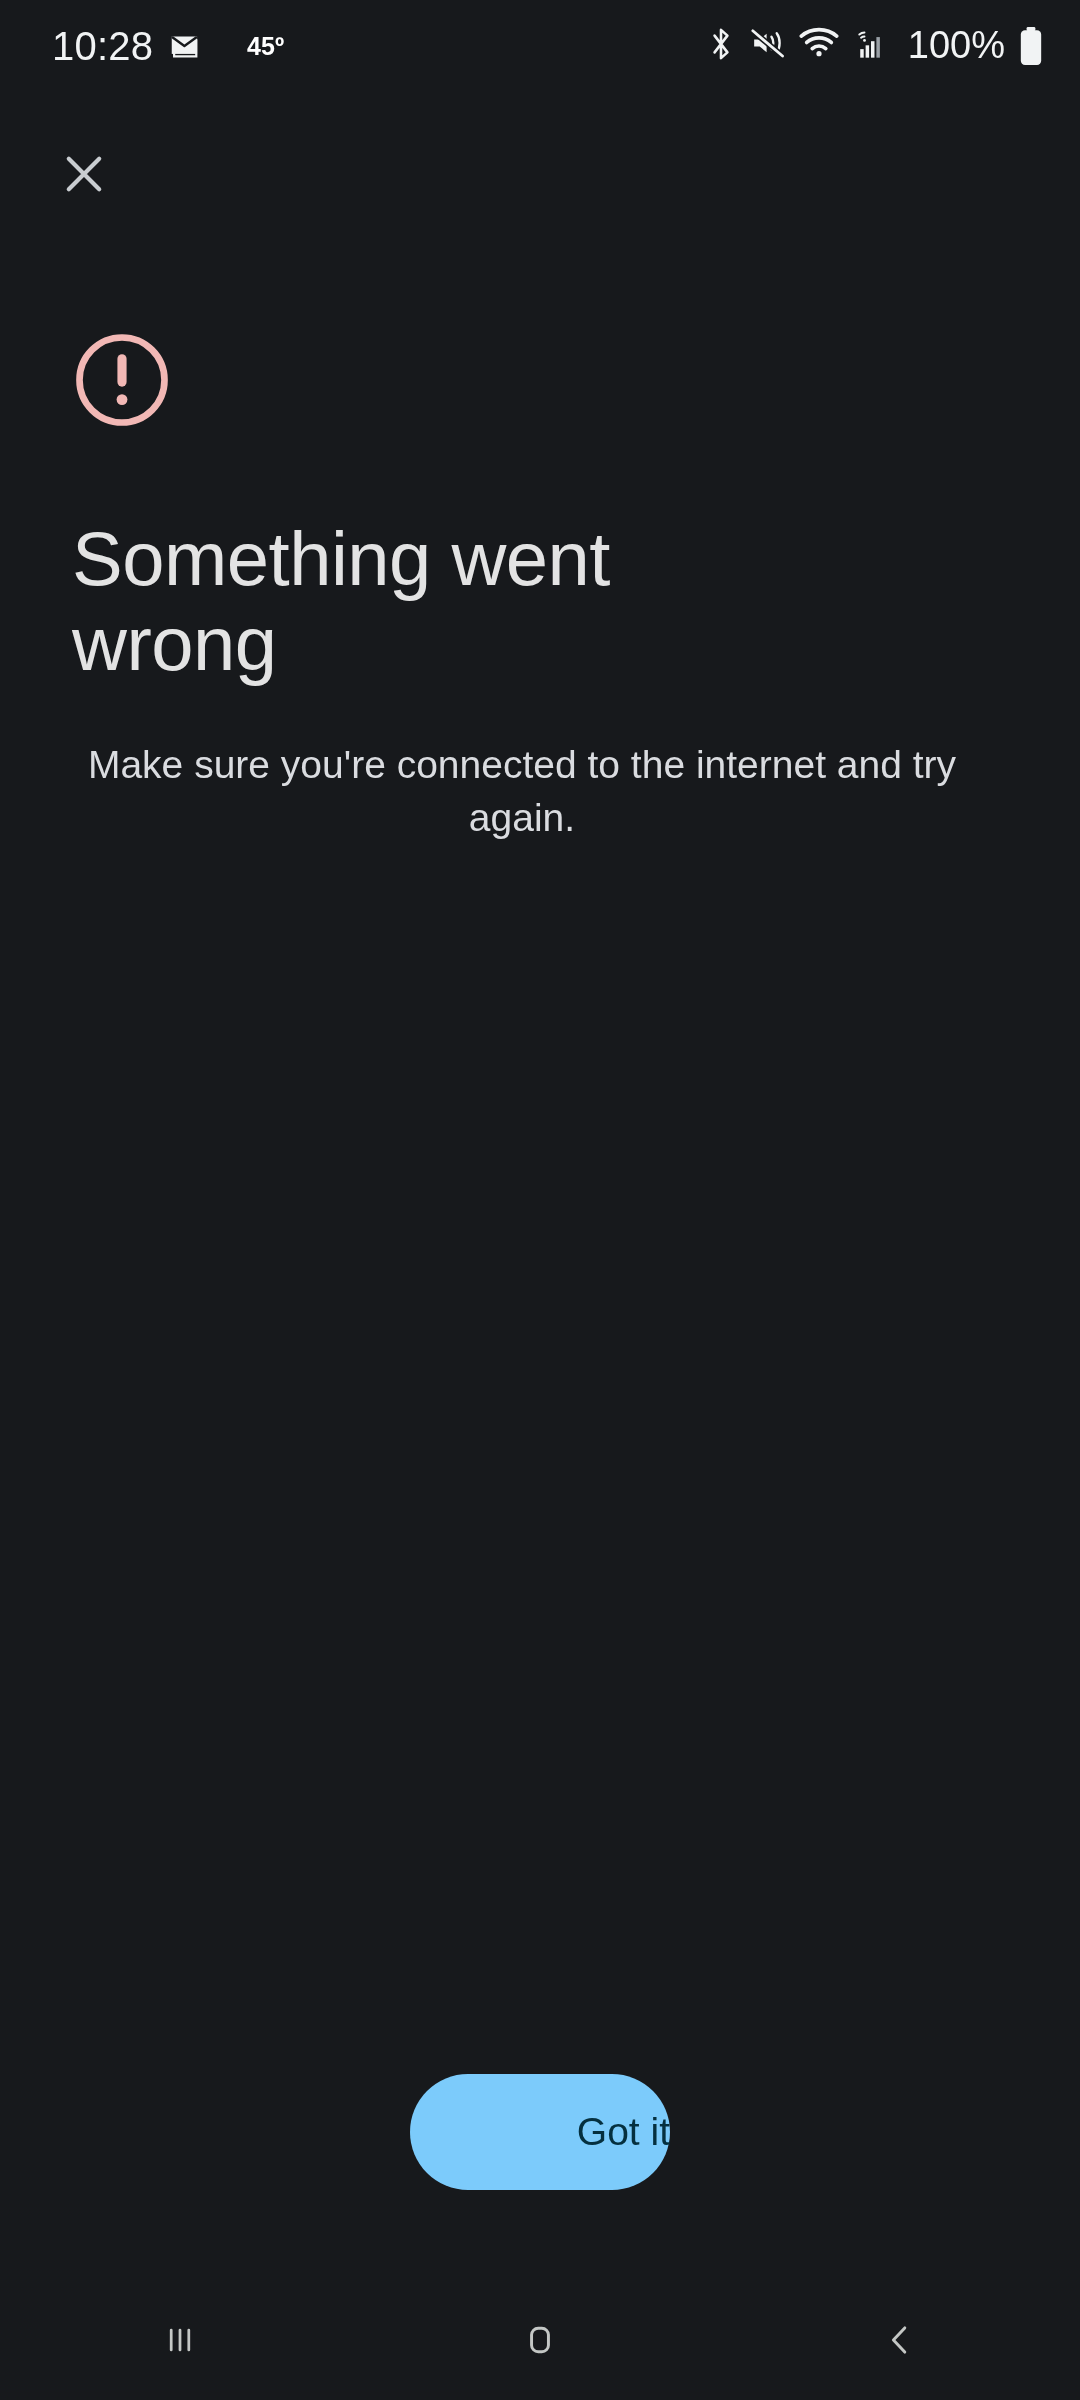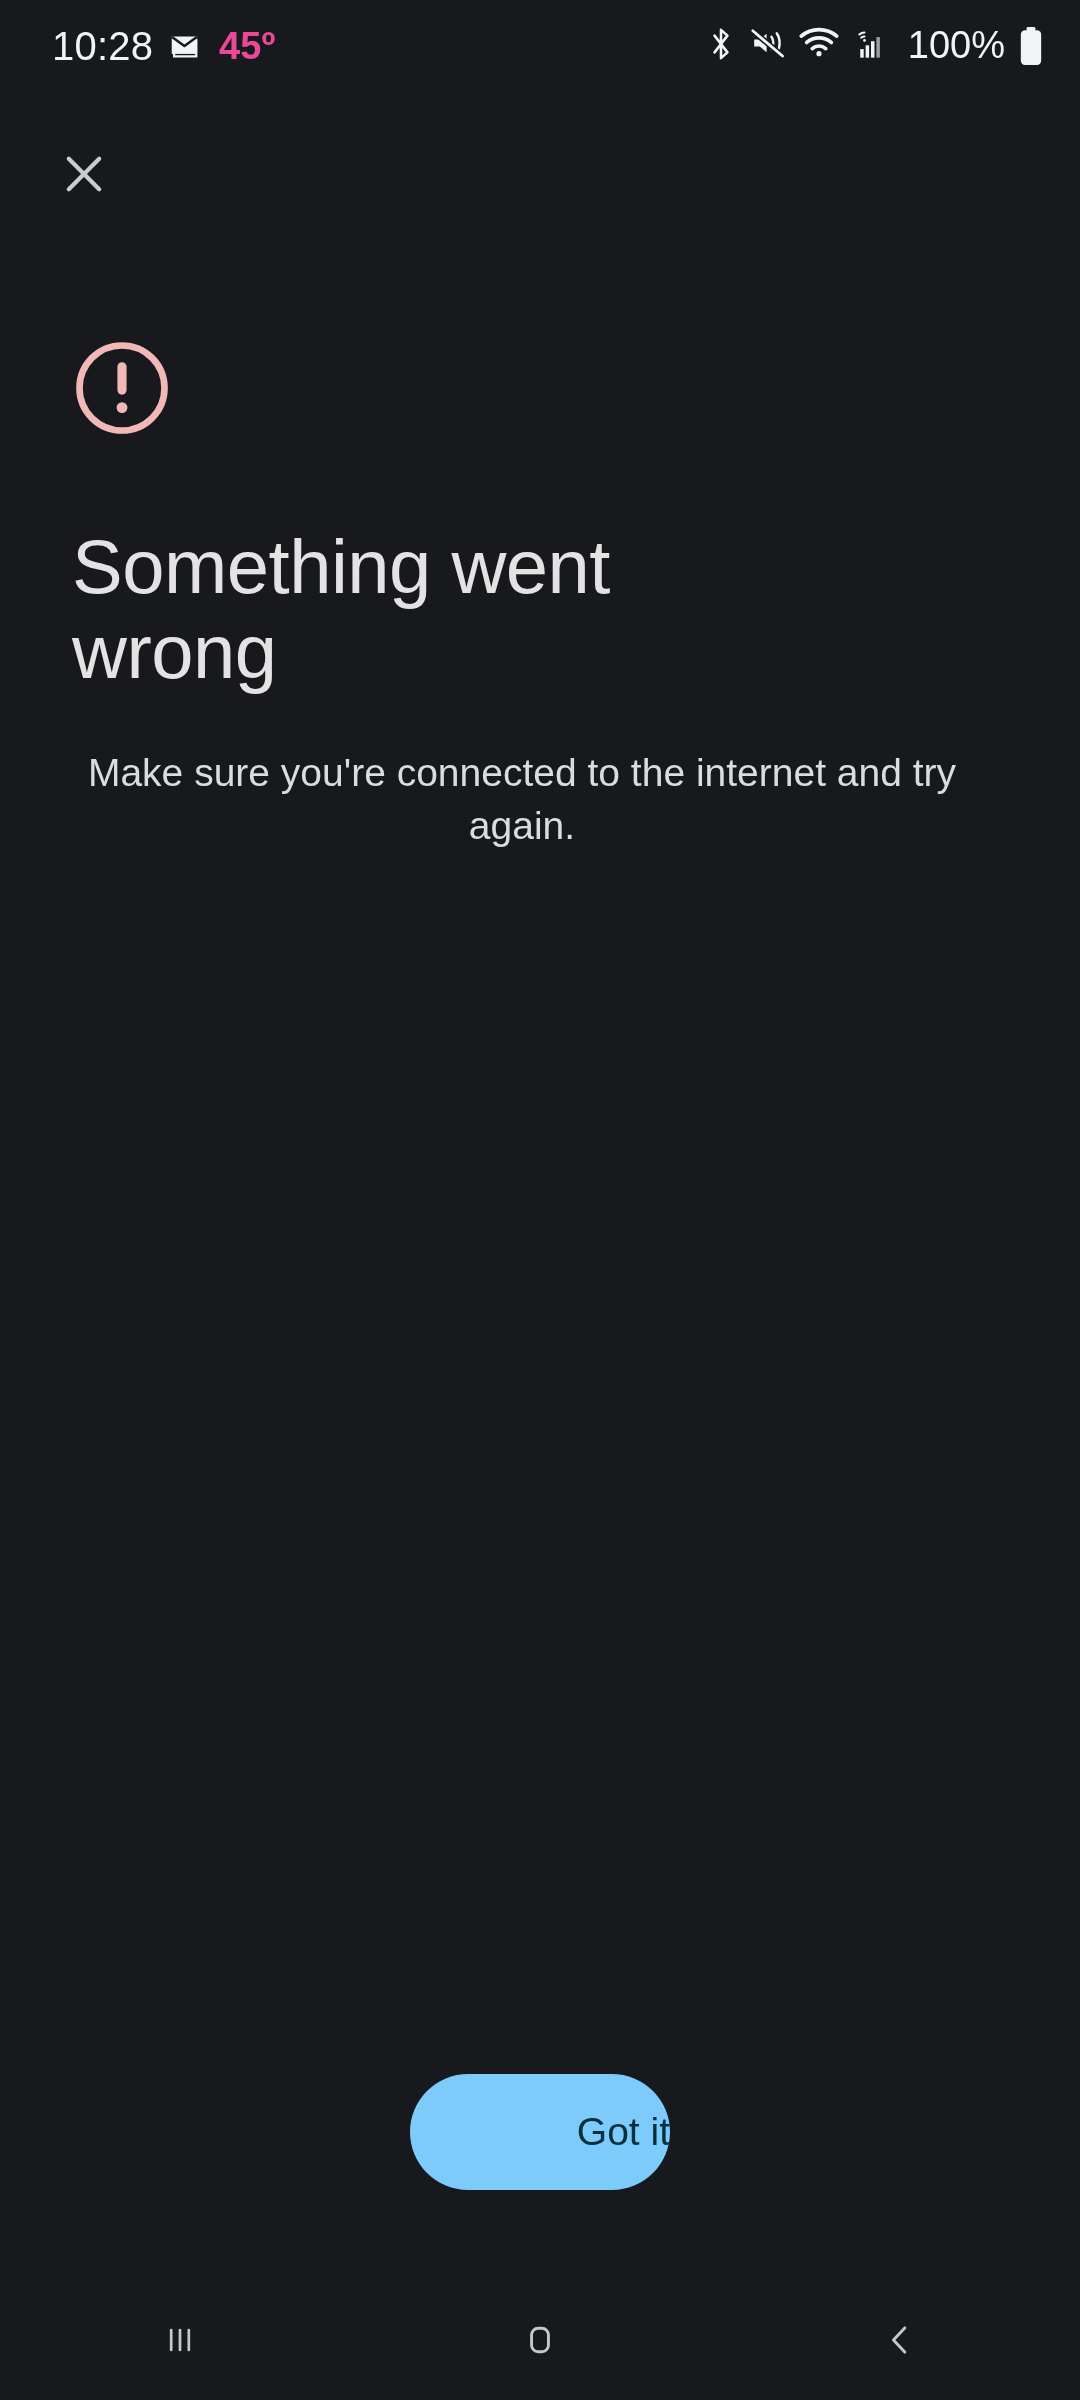--- a/index.html
+++ b/index.html
@@ -35,24 +35,25 @@
     align-items: center;
     gap: 14px;
   }
   .status-clock {
     color: #f1f3f4;
     font-size: 40px;
     letter-spacing: 0.2px;
     line-height: 1;
   }
   .status-temp {
-    color: #ec4899;
-    font-size: 38px;
+    color: #ffffff;
+    font-size: 25px;
     font-weight: bold;
     line-height: 1;
+    margin-left: 28px;
   }
   .status-right {
     display: flex;
     align-items: flex-start;
     gap: 13px;
   }
   .status-battery-text {
     color: #f1f3f4;
     font-size: 38px;
     line-height: 1;
@@ -70,21 +71,21 @@
     display: flex;
     align-items: center;
     justify-content: center;
     cursor: pointer;
   }
 
   
   #content {
     position: absolute;
     left: 72px;
-    top: 338px;
+    top: 330px;
     width: 936px;
   }
   #error-icon {
     width: 100px;
     height: 100px;
     display: block;
   }
   #headline {
     margin: 0;
     padding: 0;

